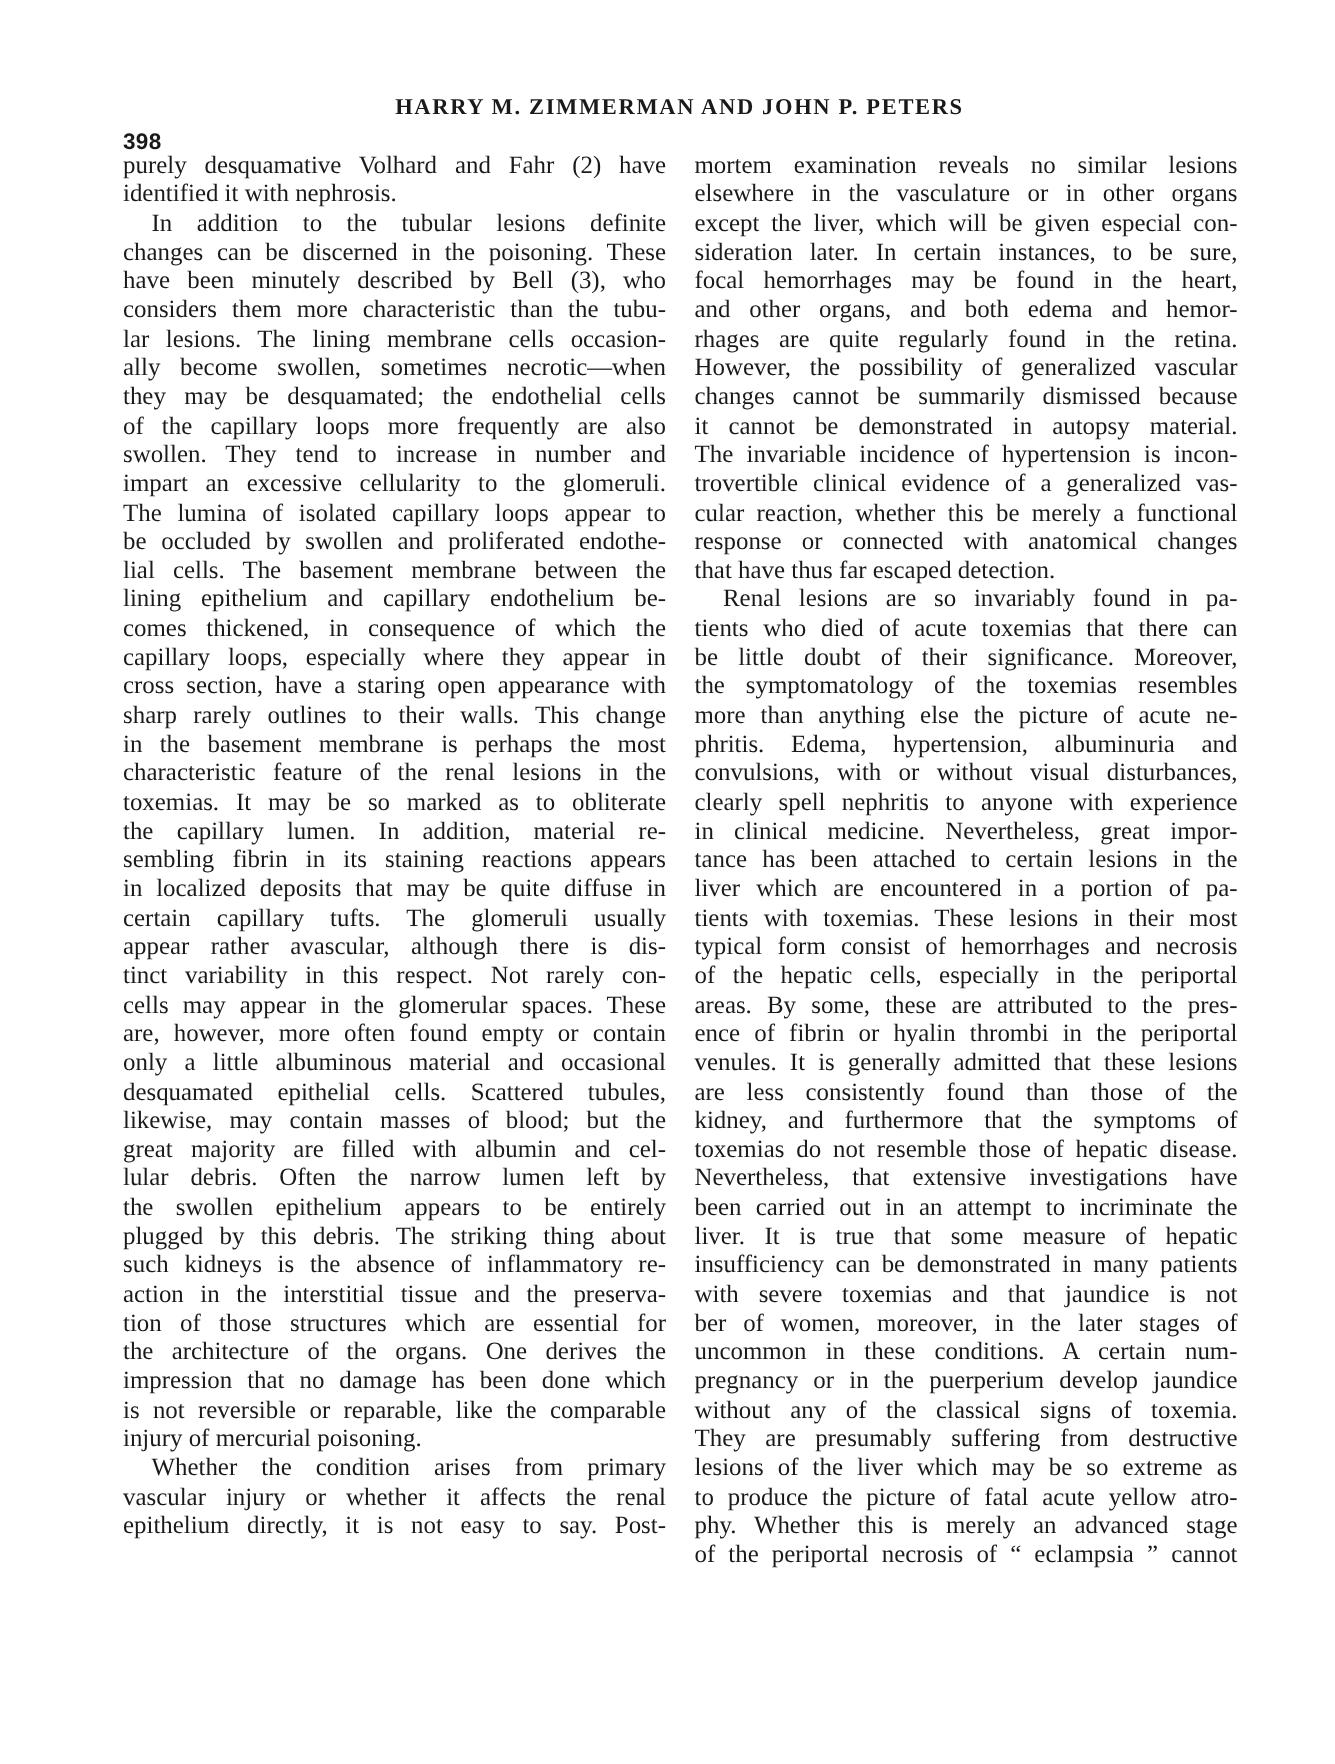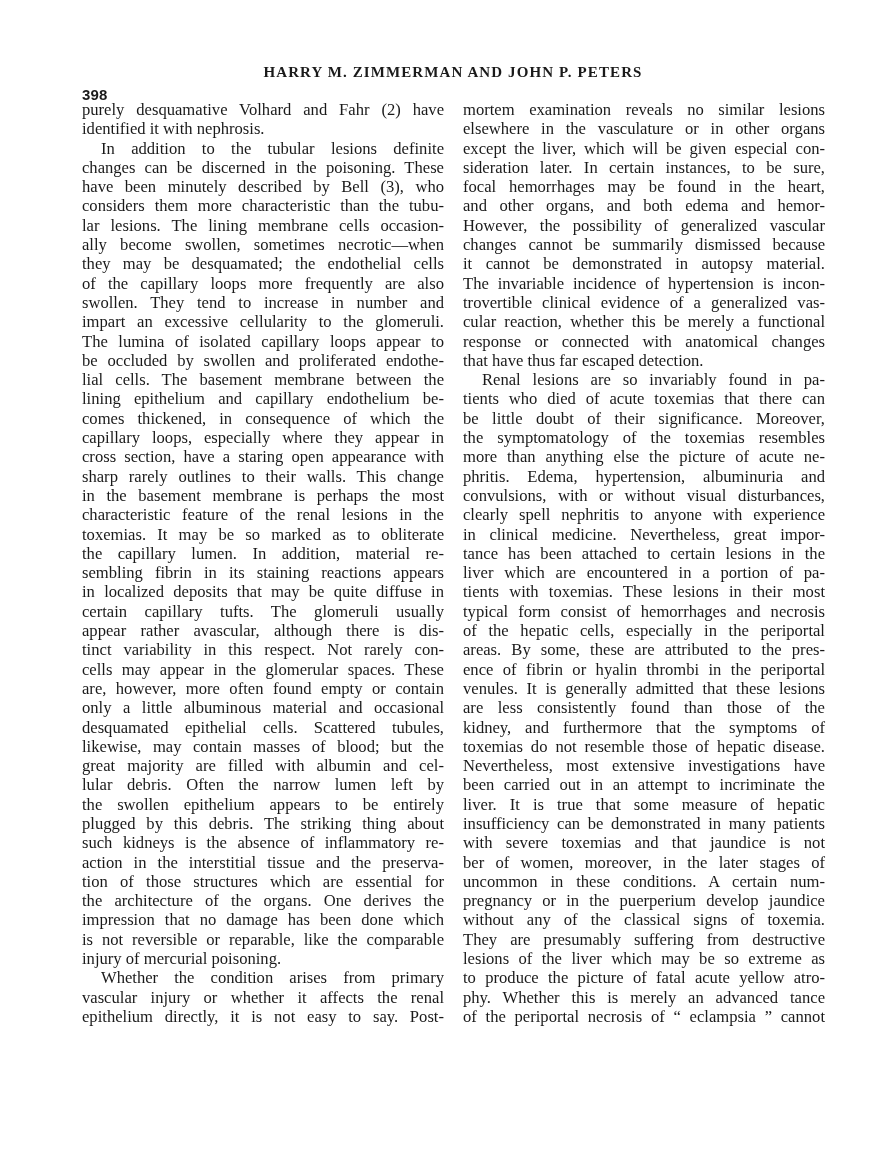--- a/index.html
+++ b/index.html
@@ -125,20 +125,21 @@
     <span class="line">vascular injury or whether it affects the renal</span>
     <span class="line">epithelium directly, it is not easy to say. Post-</span>
   </div>
 <div class="column col-right" id="col-right">
     <span class="line">mortem examination reveals no similar lesions</span>
     <span class="line">elsewhere in the vasculature or in other organs</span>
     <span class="line">except the liver, which will be given especial con-</span>
     <span class="line">sideration later. In certain instances, to be sure,</span>
     <span class="line">focal hemorrhages may be found in the heart,</span>
     <span class="line">and other organs, and both edema and hemor-</span>
+    <span class="line">rhages are quite regularly found in the retina.</span>
     <span class="line">However, the possibility of generalized vascular</span>
     <span class="line">changes cannot be summarily dismissed because</span>
     <span class="line">it cannot be demonstrated in autopsy material.</span>
     <span class="line">The invariable incidence of hypertension is incon-</span>
     <span class="line">trovertible clinical evidence of a generalized vas-</span>
     <span class="line">cular reaction, whether this be merely a functional</span>
     <span class="line">response or connected with anatomical changes</span>
     <span class="line last">that have thus far escaped detection.</span>
     <span class="line indent">Renal lesions are so invariably found in pa-</span>
     <span class="line">tients who died of acute toxemias that there can</span>
@@ -153,27 +154,27 @@
     <span class="line">liver which are encountered in a portion of pa-</span>
     <span class="line">tients with toxemias. These lesions in their most</span>
     <span class="line">typical form consist of hemorrhages and necrosis</span>
     <span class="line">of the hepatic cells, especially in the periportal</span>
     <span class="line">areas. By some, these are attributed to the pres-</span>
     <span class="line">ence of fibrin or hyalin thrombi in the periportal</span>
     <span class="line">venules. It is generally admitted that these lesions</span>
     <span class="line">are less consistently found than those of the</span>
     <span class="line">kidney, and furthermore that the symptoms of</span>
     <span class="line">toxemias do not resemble those of hepatic disease.</span>
-    <span class="line">Nevertheless, most extensive investigations have</span>
+    <span class="line">Nevertheless, that extensive investigations have</span>
     <span class="line">been carried out in an attempt to incriminate the</span>
     <span class="line">liver. It is true that some measure of hepatic</span>
     <span class="line">insufficiency can be demonstrated in many patients</span>
     <span class="line">with severe toxemias and that jaundice is not</span>
     <span class="line">ber of women, moreover, in the later stages of</span>
     <span class="line">uncommon in these conditions. A certain num-</span>
     <span class="line">pregnancy or in the puerperium develop jaundice</span>
     <span class="line">without any of the classical signs of toxemia.</span>
     <span class="line">They are presumably suffering from destructive</span>
     <span class="line">lesions of the liver which may be so extreme as</span>
     <span class="line">to produce the picture of fatal acute yellow atro-</span>
-    <span class="line">phy. Whether this is merely an advanced tance</span>
+    <span class="line">phy. Whether this is merely an advanced stage</span>
     <span class="line">of the periportal necrosis of “ eclampsia ” cannot</span>
   </div>
 
 </body></html>

